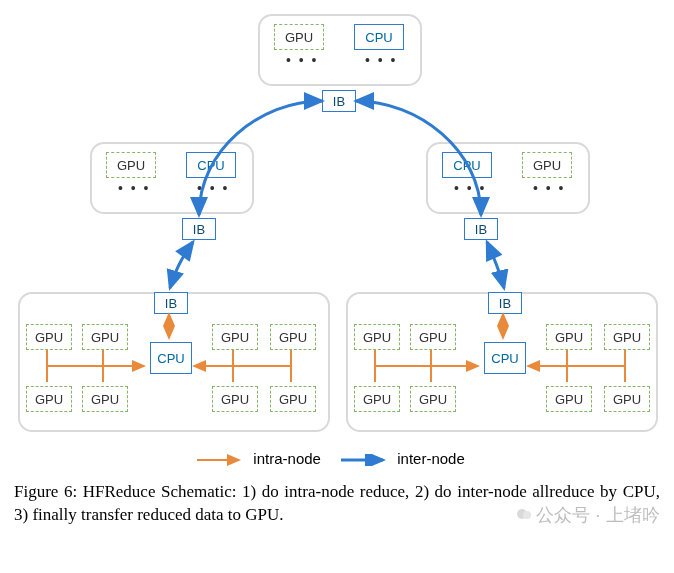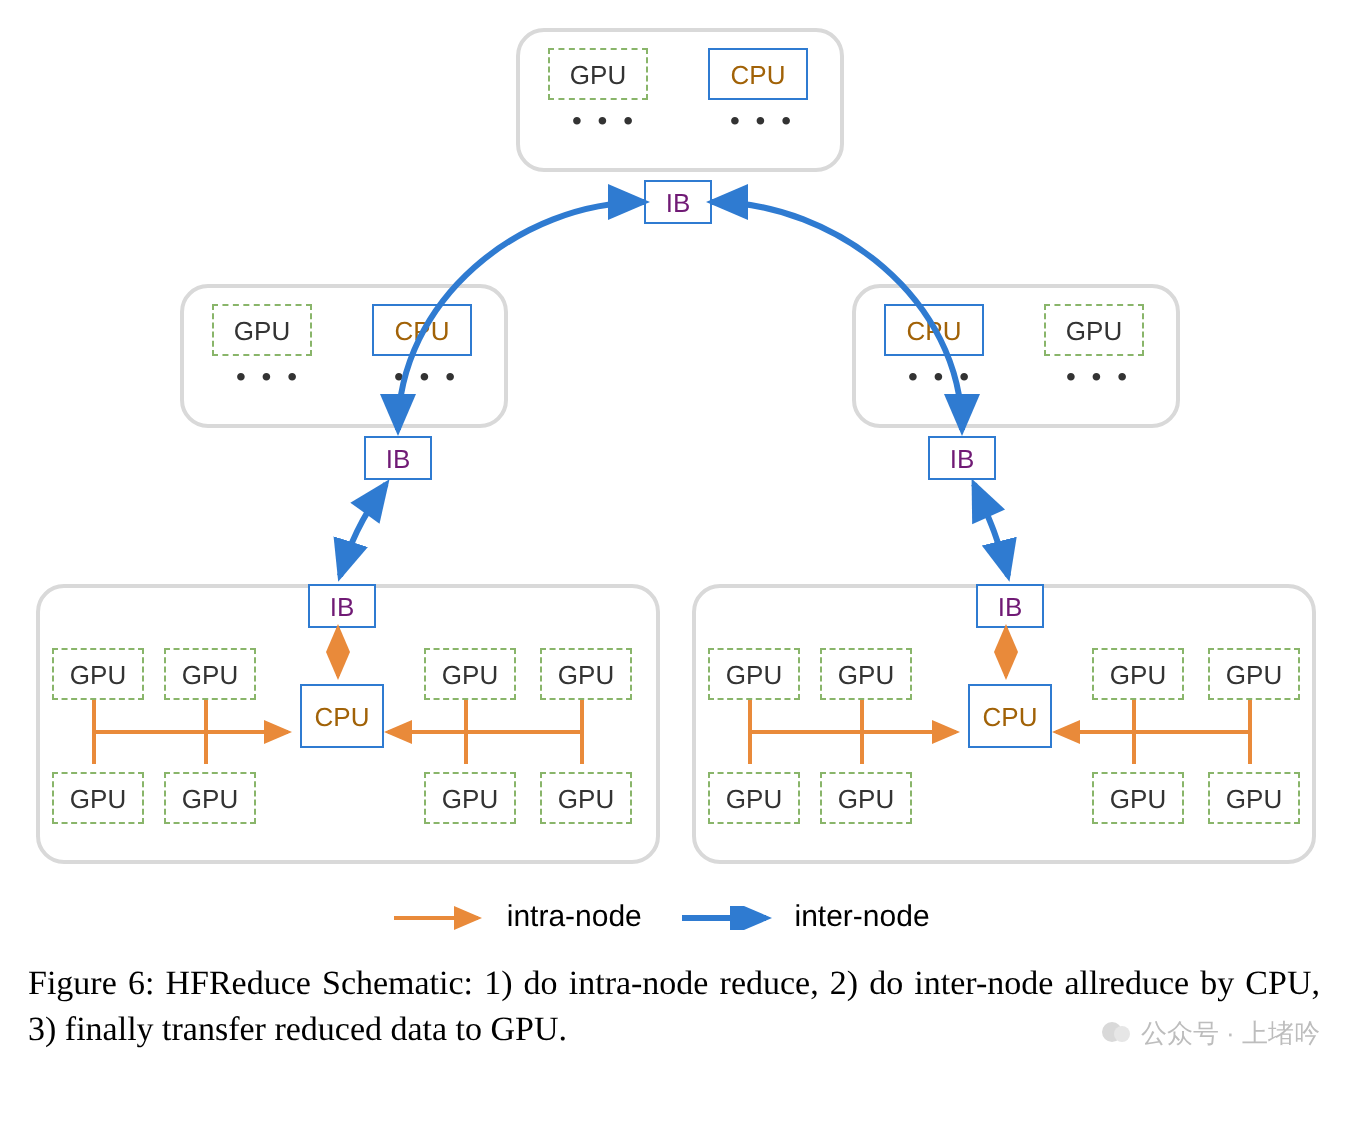--- a/index.html
+++ b/index.html
@@ -35,23 +35,23 @@
     border-style: solid;
     font-size: 13px;
     line-height: 1;
     display: flex;
     flex-direction: column;
     align-items: center;
     justify-content: center;
     background: #fff;
     font-family: Arial, sans-serif;
   }
-  .box.cpu { border-color: #2f7bd1; color: #a16207; }
+  .box.cpu { border-color: #2f7bd1; color: #0369a1; }
   .box.gpu { border-color: #89b56a; color: #333; border-style: dashed; }
-  .box.ib  { border-color: #2f7bd1; color: #701a75; }
+  .box.ib  { border-color: #2f7bd1; color: #0c4a6e; }
   .dots {
     position: absolute;
     font-size: 14px;
     letter-spacing: 2px;
     color: #333;
     font-family: Arial, sans-serif;
   }
   .legend {
     width: 654px;
     text-align: center;
@@ -66,21 +66,21 @@
     width: 654px;
     font-size: 17px;
     line-height: 1.35;
     text-align: justify;
     padding: 0 4px;
   }
   .watermark {
     position: absolute;
     right: 14px;
     bottom: 46px;
-    font-size: 13px;
+    font-size: 18px;
     color: #bdbdbd;
     font-family: Arial, sans-serif;
   }
   .watermark .wm-icon {
     display: inline-block;
     vertical-align: middle;
     margin-right: 4px;
   }
 </style>
 </head>

